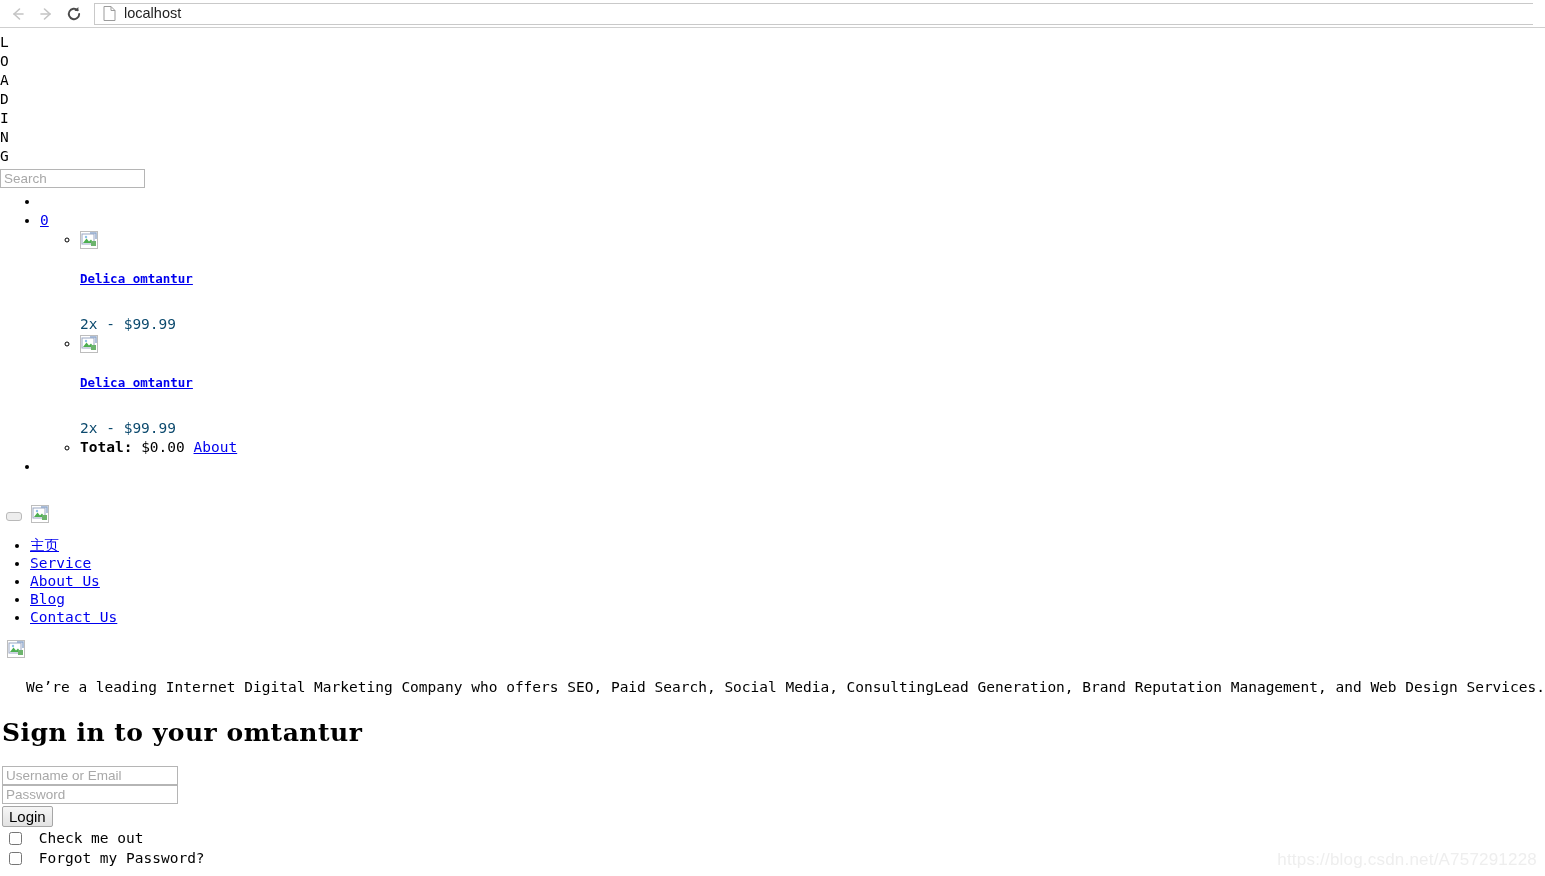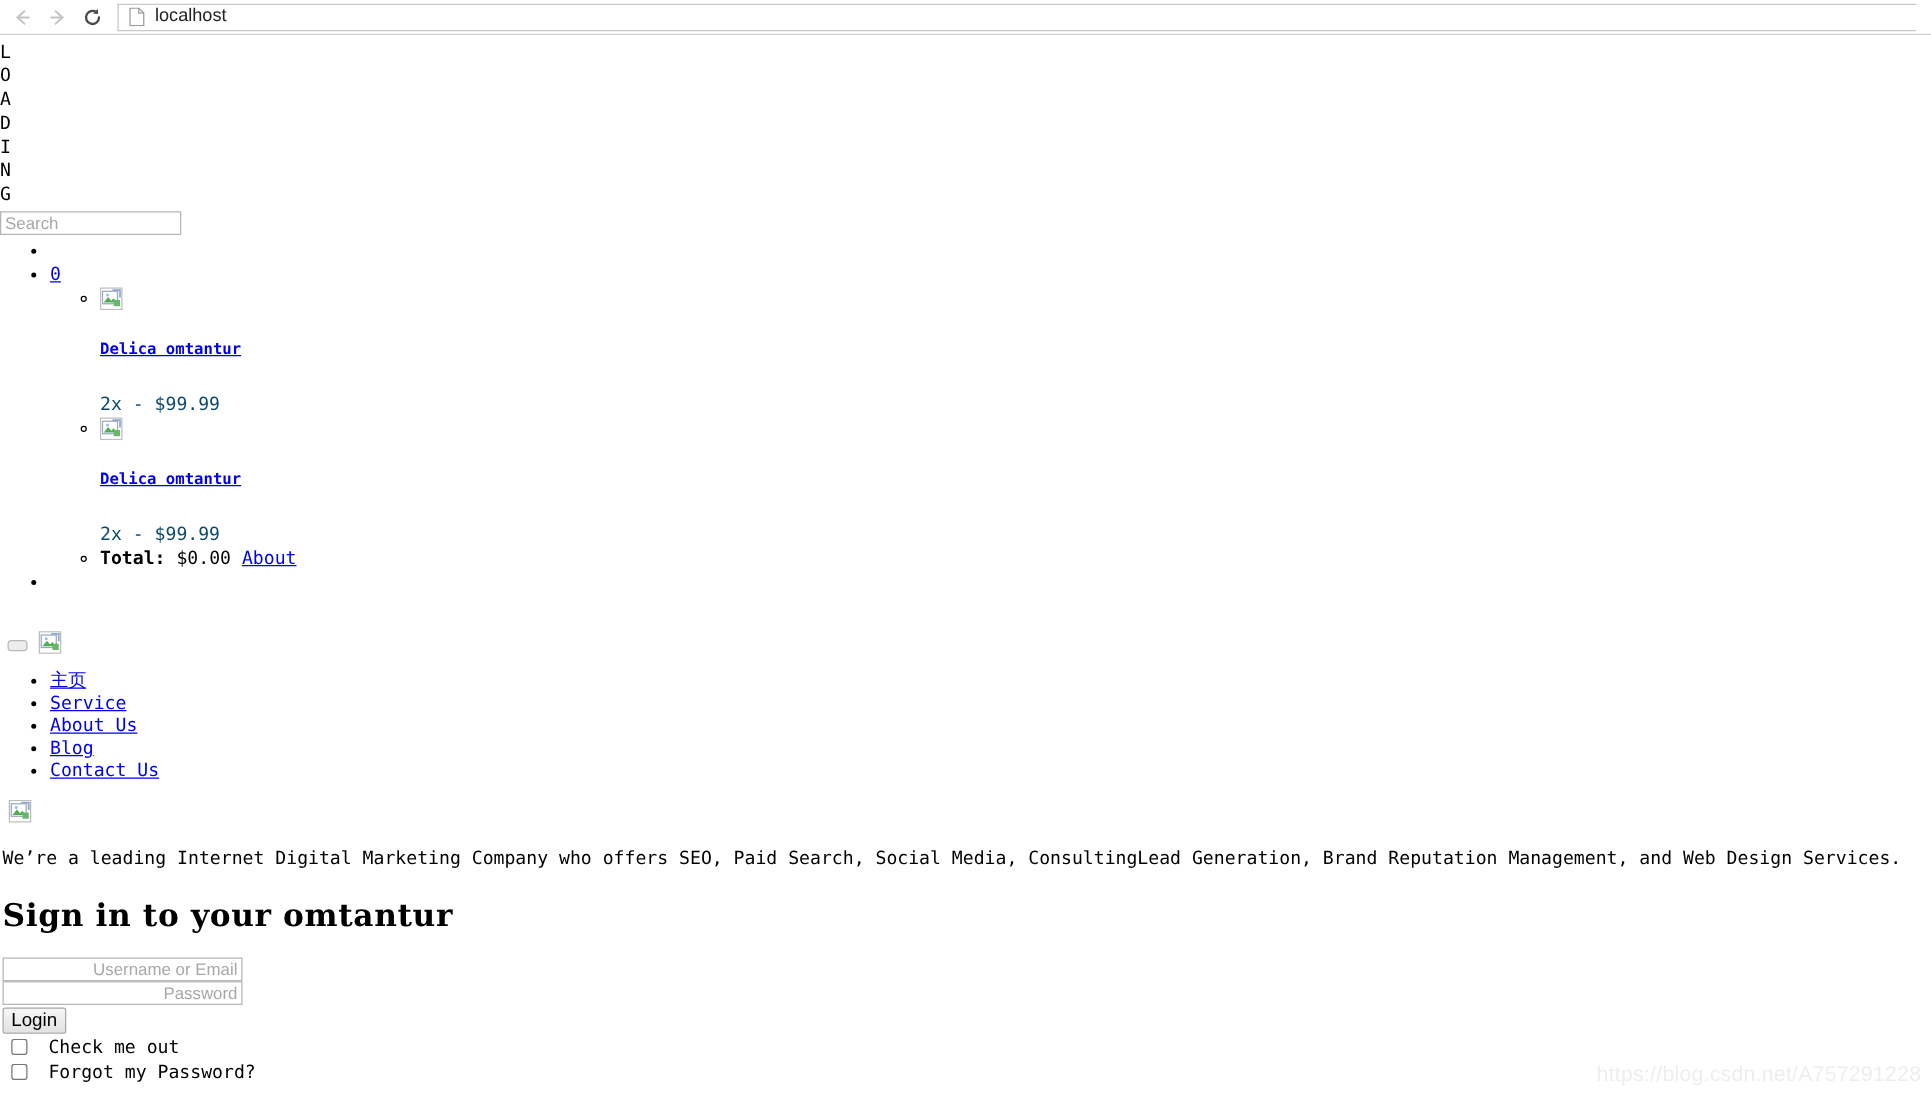--- a/index.html
+++ b/index.html
@@ -168,52 +168,53 @@
   }
   #brand-logo {
     position: absolute;
     left: 31px;
     top: 5px;
   }
 
   ul#main-nav {
     list-style: disc;
     margin: 10px 0 0 0;
-    padding-left: 40px;
+    padding-left: 30px;
   }
   ul#main-nav li { line-height: 18px; }
   ul#main-nav a {
     color: #0000ee;
     text-decoration: underline;
     font-size: 14.5px;
   }
   ul#main-nav a.cjk { font-family: "DejaVu Sans", "Liberation Sans", sans-serif; }
 
   #footer-logo-row { margin-top: 14px; padding-left: 7px; line-height: 0; }
 
   #tagline {
     margin-top: 20px;
     padding-left: 2px;
     font-size: 14.5px;
     line-height: 19px;
     white-space: nowrap;
     color: #000;
+    text-align: right;
   }
 
   #signin-heading {
     font-family: "DejaVu Serif", "Liberation Serif", serif;
     font-size: 25px;
     font-weight: bold;
     margin: 21px 0 0 2px;
     letter-spacing: 0.5px;
     color: #000;
   }
 
   #login-form { margin-top: 19px; padding-left: 2px; }
-  #login-form input.text-field { width: 192px; text-align: right; }
+  #login-form input.text-field { width: 176px; }
   #login-btn {
     margin-top: 2px;
     font-family: "Liberation Sans", sans-serif;
     font-size: 15px;
     padding: 1px 6px;
     border: 1px solid #a6a6a6;
     background: linear-gradient(#f6f6f6, #e2e2e2);
     color: #000;
     border-radius: 2px;
     cursor: default;

